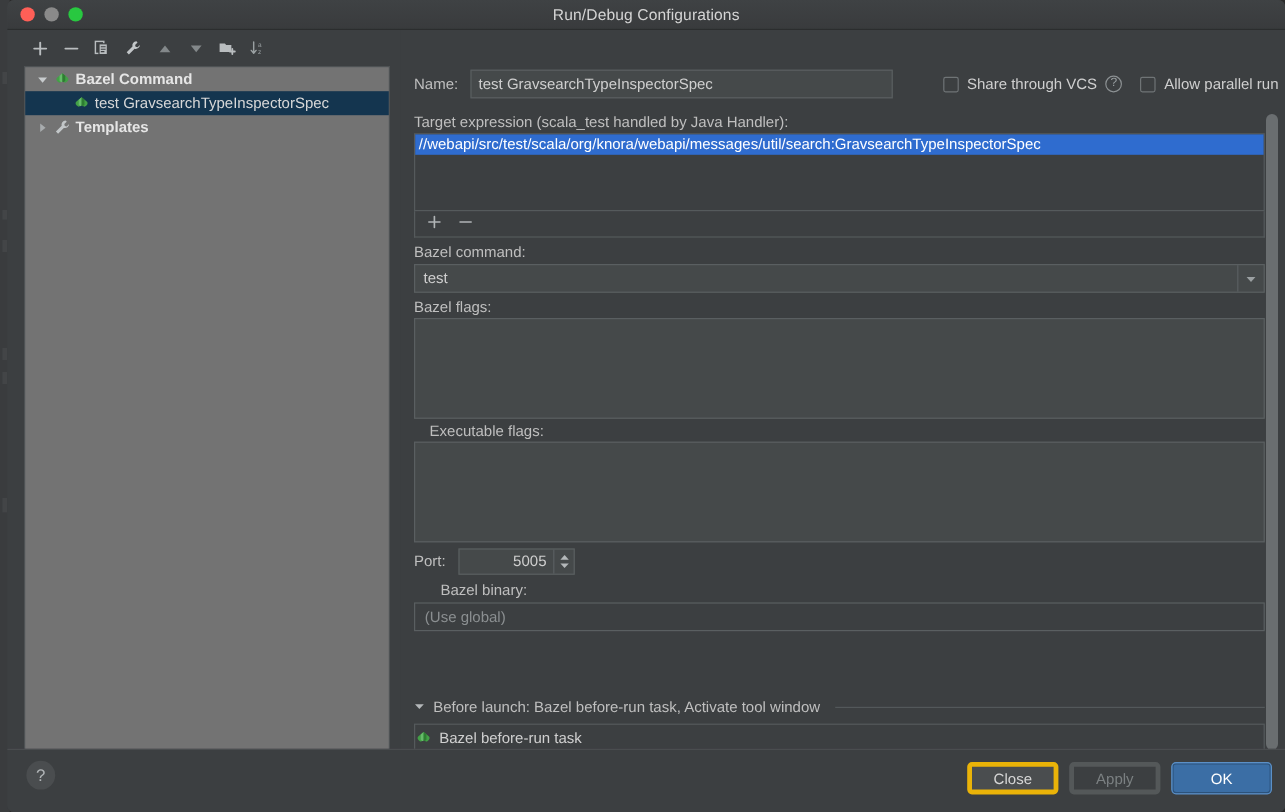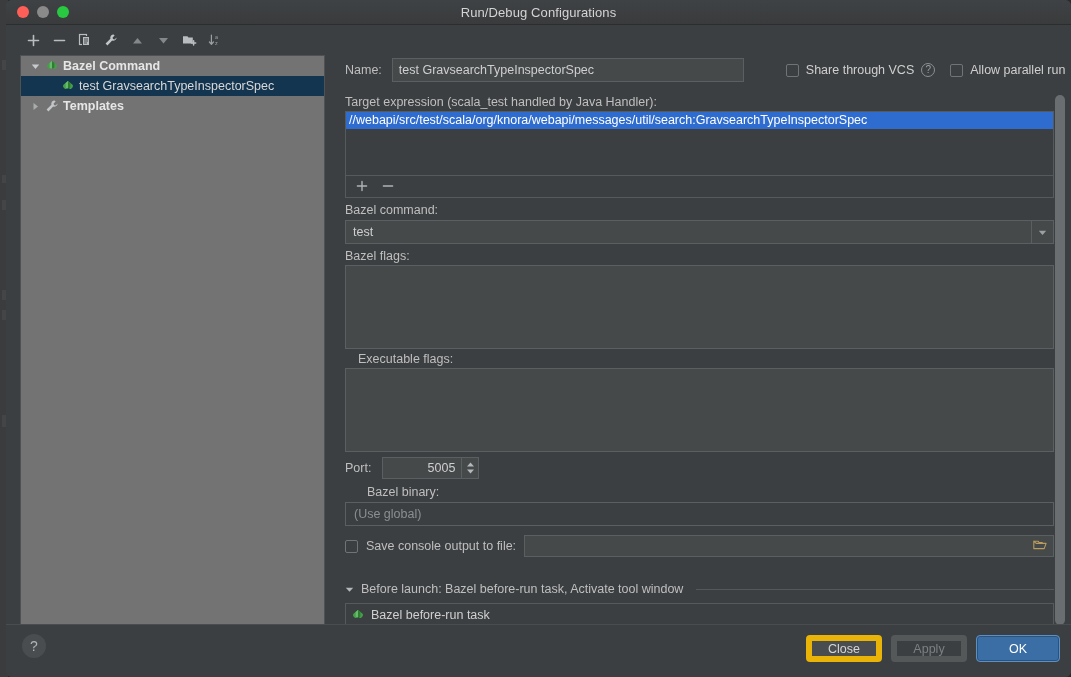--- a/index.html
+++ b/index.html
@@ -189,21 +189,21 @@
 
   
   #bl-header {
     position: absolute; left: 5px; top: 556px; width: 709px; height: 16px;
     display: flex; align-items: center; gap: 7px;
   }
   #bl-header .line { flex: 1; height: 1px; background: #53585a; margin-left: 6px; }
   #bl-list {
     position: absolute; left: 5px; top: 578px; width: 709px; height: 23px;
     background: #3c3f41; border: 1px solid #555a5c;
-    display: flex; align-items: center; gap: 6px; padding-left: 5px;
+    display: flex; align-items: center; gap: 6px; 
     font-size: 12.5px; color: #d0d0d0;
   }
   #bl-toolbar {
     position: absolute; left: 5px; top: 601px; width: 709px; height: 22px;
     border: 1px solid #555a5c; border-top: none;
     display: flex; align-items: center; padding-left: 9px; gap: 14px;
   }
 
   
   #vscroll {
@@ -224,21 +224,21 @@
     background: #4a4d4f; color: #b0b4b6;
     font-size: 14px; display:flex; align-items:center; justify-content:center;
   }
   #footer-buttons {
     position: absolute; right: 11px; top: 10px; display: flex; gap: 9px;
   }
   .btn {
     height: 27px; min-width: 74px; padding: 0 14px;
     border-radius: 4px; font-size: 12.5px;
     display: flex; align-items: center; justify-content: center;
-    border: 6px solid #eab308; background: #4a4d4f; color: #d6d6d6;
+    border: 4px solid #eab308; background: #4a4d4f; color: #d6d6d6;
   }
   .btn.disabled { color: #7b8082; background: #3c3f41; border-color: #545859; }
   .btn.primary {
     background: #3b6ea5; border: 1px solid #5b90c7; color: #ffffff;
     box-shadow: 0 0 0 1px #2c527a inset;
   }
   #ok-btn { min-width: 84px; }
   #close-btn { min-width: 76px; }
   #apply-btn { min-width: 76px; }
 </style>
@@ -428,31 +428,20 @@
               <svg width="9" height="5" viewBox="0 0 9 5">
                   <path d="M4.5 4.4 1 0.6h7z" fill="#b4b8ba"></path>
                 </svg>
             </div>
           </div>
         </div>
 
         <div class="lbl" id="binary-label">Bazel binary:</div>
         <div id="binary-input">(Use global)</div>
 
-        <div id="console-row">
-          <span class="checkbox"></span>
-          <span class="lbl">Save console output to file:</span>
-          <div id="console-input">
-            <span>
-              <svg width="14" height="12" viewBox="0 0 14 12">
-                <path d="M0.8 2.2h4.3l1 1.3h3.6M0.8 2.2v7.4h10.4l1.9-5.2H3.2z" fill="none" stroke="#b99b5e" stroke-width="1.1" stroke-linejoin="round"></path>
-              </svg>
-            </span>
-          </div>
-        </div>
 
         <div id="bl-header">
           <span>
             <svg width="9" height="9" viewBox="0 0 9 9">
                 <path d="M0.8 2.8h7.4L4.5 6.8z" fill="#b4b8ba"></path>
               </svg>
           </span>
           <span class="lbl">Before launch: Bazel before-run task, Activate tool window</span>
           <span class="line"></span>
         </div>

